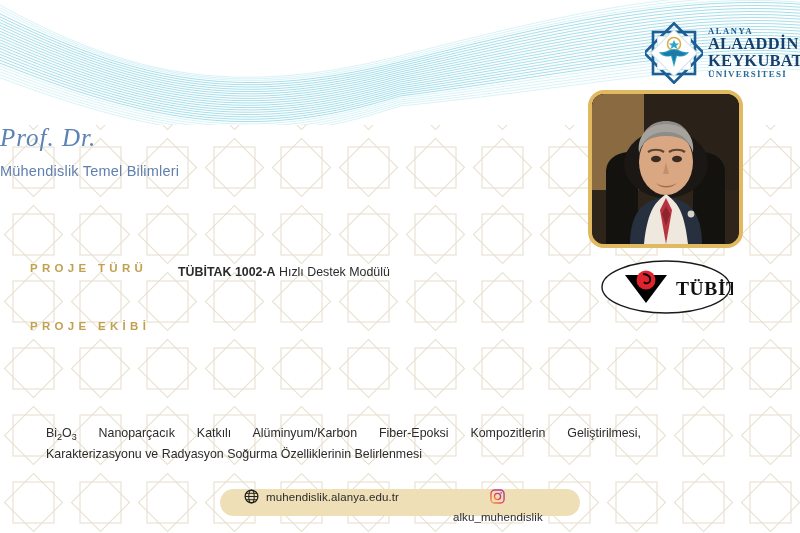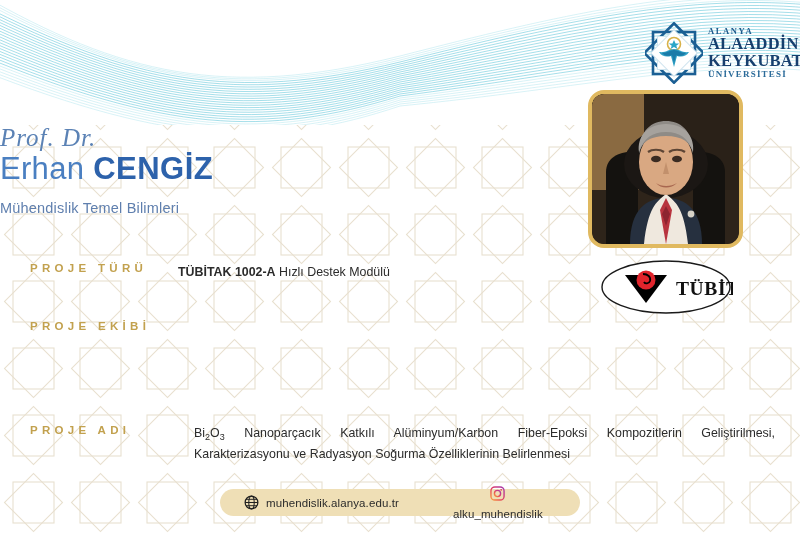--- a/index.html
+++ b/index.html
@@ -190,21 +190,21 @@
   #footer-pill {
     position: absolute;
     left: 220px;
     top: 489px;
     width: 360px;
     height: 27px;
     background: #efdfb6;
     border-radius: 14px;
     z-index: 5;
     display: flex;
-    align-items: center;
+    align-items: flex-start;
     padding: 0 18px;
     box-sizing: border-box;
   }
   .foot-item {
     display: flex;
     align-items: center;
     gap: 7px;
     font-size: 11.5px;
     color: #2b2b2b;
     letter-spacing: 0.1px;
@@ -318,41 +318,36 @@
       <ellipse cx="66" cy="28" rx="64" ry="26" fill="#ffffff" stroke="#1a1a1a" stroke-width="1.4"></ellipse>
       <path d="M25,16 L67,16 L46,44 Z" fill="#000000"></path>
       <circle cx="46" cy="21" r="9.5" fill="#e0242c"></circle>
       <path d="M43,15 C 48,15 51,18 50,22 C 49,25 45,25 44,23" stroke="#000000" stroke-width="1.8" fill="none"></path>
       <text x="76" y="36" font-family="Liberation Serif, serif" font-size="19.5" font-weight="700" fill="#111111" letter-spacing="0.6">TÜBİTAK</text>
     </svg>
   </div>
 
   <div id="name-block">
     <div id="prof-dr">Prof. Dr.</div>
-    <div id="full-name">
-      <span>Erhan</span>
-      <span class="surname">CENGİZ</span>
-    </div>
     <div id="dept">Mühendislik Temel Bilimleri</div>
   </div>
 
   <div class="info-row" id="row-tur">
     <div class="row-label">PROJE TÜRÜ</div>
     <div class="row-value">
       <b>TÜBİTAK 1002-A</b>
       <span>Hızlı Destek Modülü</span>
     </div>
   </div>
 
   <div class="info-row" id="row-ekibi">
     <div class="row-label">PROJE EKİBİ</div>
   </div>
 
   <div class="info-row" id="row-adi">
-    <div class="row-label">PROJE ADI</div>
     <div class="row-value">
       <div class="proj-line1"><span>Bi</span><sub>2</sub><span>O</span><sub>3</sub><span> Nanoparçacık Katkılı Alüminyum/Karbon Fiber-Epoksi Kompozitlerin Geliştirilmesi,</span></div>
       <div>Karakterizasyonu ve Radyasyon Soğurma Özelliklerinin Belirlenmesi</div>
     </div>
   </div>
 
   <div id="footer-pill">
     <div class="foot-item" id="foot-web">
       <svg class="foot-icon" viewBox="0 0 16 16">
         <circle cx="8" cy="8" r="6.8" fill="none" stroke="#1f1f1f" stroke-width="1.3"></circle>

